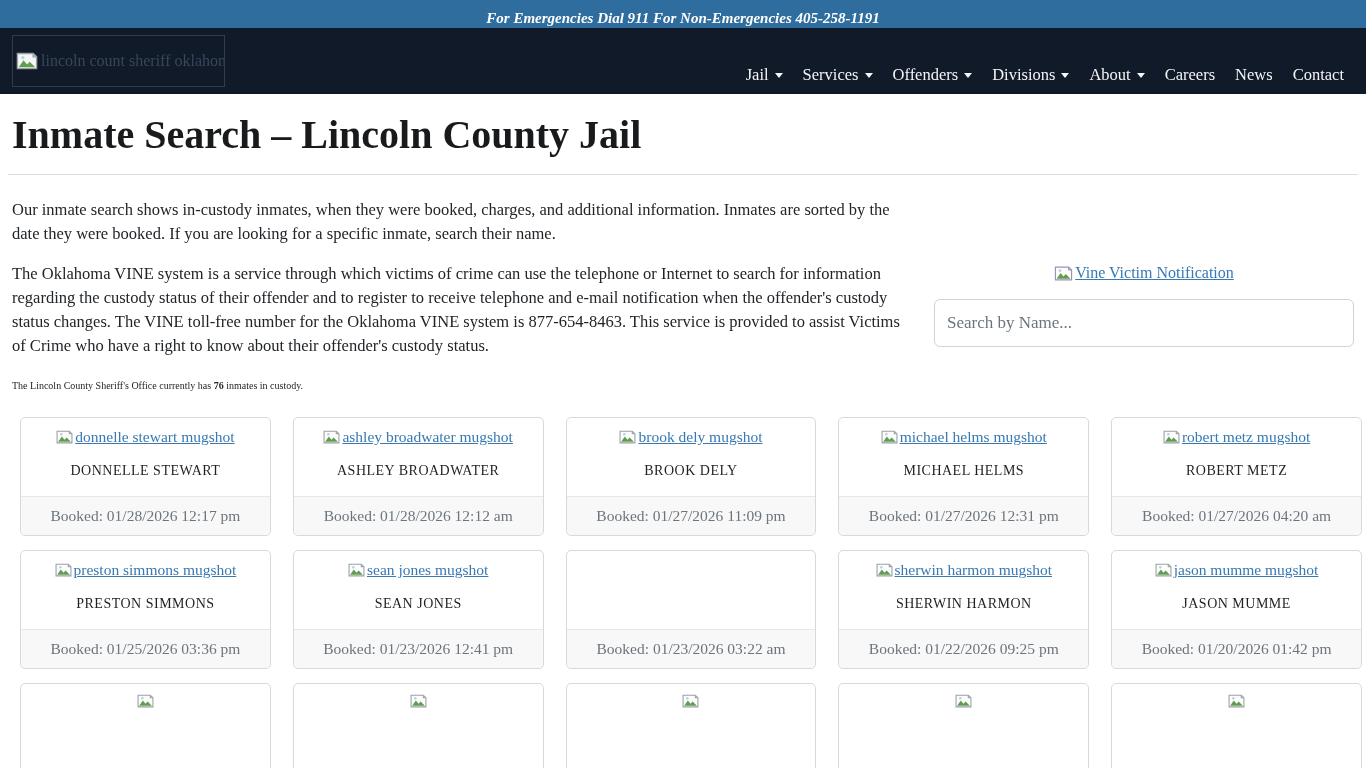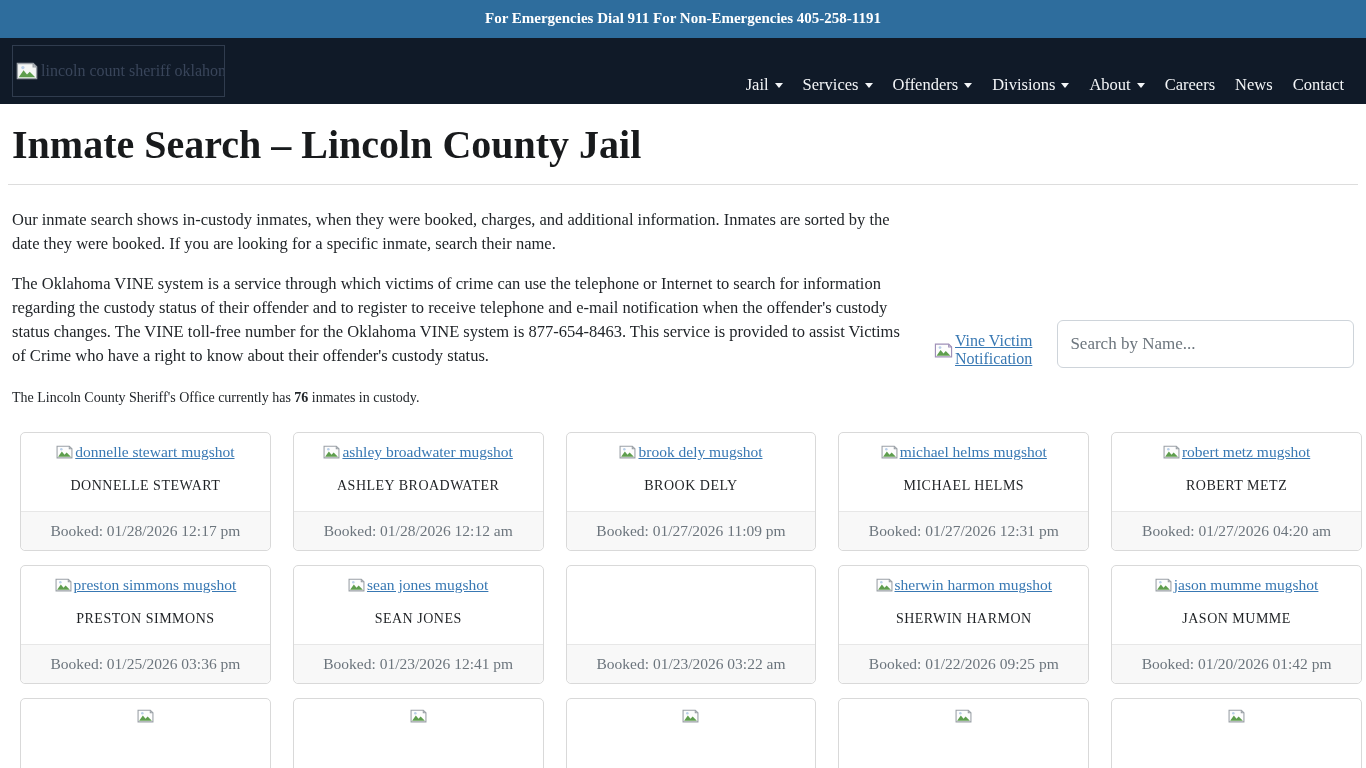--- a/index.html
+++ b/index.html
@@ -18,21 +18,22 @@
     background:#ffffff;
     color:var(--text-dark);
   }
   
   .topbar{
     background:var(--topbar-bg);
     color:#ffffff;
     text-align:center;
     font-weight:bold;
     font-size:15px;
-    padding:10px 0 11px;
+    padding:10px 0 1px;
+    font-style:italic;
   }
   
   .navbar{
     background:var(--navbar-bg);
     height:66px;
     display:flex;
     align-items:center;
     justify-content:space-between;
     padding:0 12px 0 12px;
   }
@@ -93,22 +94,22 @@
     width:898px;
     font-size:16.5px;
     line-height:24px;
     color:var(--text-dark);
   }
   .text-col p + p{margin-top:16px;}
   .side-col{
     flex:1;
     padding:66px 0 0 24px;
     display:flex;
-    flex-direction:row;
-    align-items:flex-end;
+    flex-direction:column;
+    align-items:center;
   }
   .vine-link{
     color:var(--link-blue);
     text-decoration:underline;
     font-size:16px;
     display:inline-flex;
     align-items:center;
     gap:2px;
     cursor:pointer;
   }
@@ -120,21 +121,21 @@
     border-radius:6px;
     padding:8px 12px;
     font-family:"Liberation Serif","DejaVu Serif",serif;
     font-size:17px;
     color:#333;
     background:#fff;
   }
   .search-input::placeholder{color:#6c757d;opacity:1;}
   
   .custody-line{
-    font-size:14px;
+    font-size:10px;
     margin:22px 12px 26px;
     color:var(--text-dark);
   }
   .custody-line b{font-weight:bold;}
   
   .inmate-grid{
     display:grid;
     grid-template-columns:repeat(5,1fr);
     gap:14px 6px;
     margin:0 4px;

